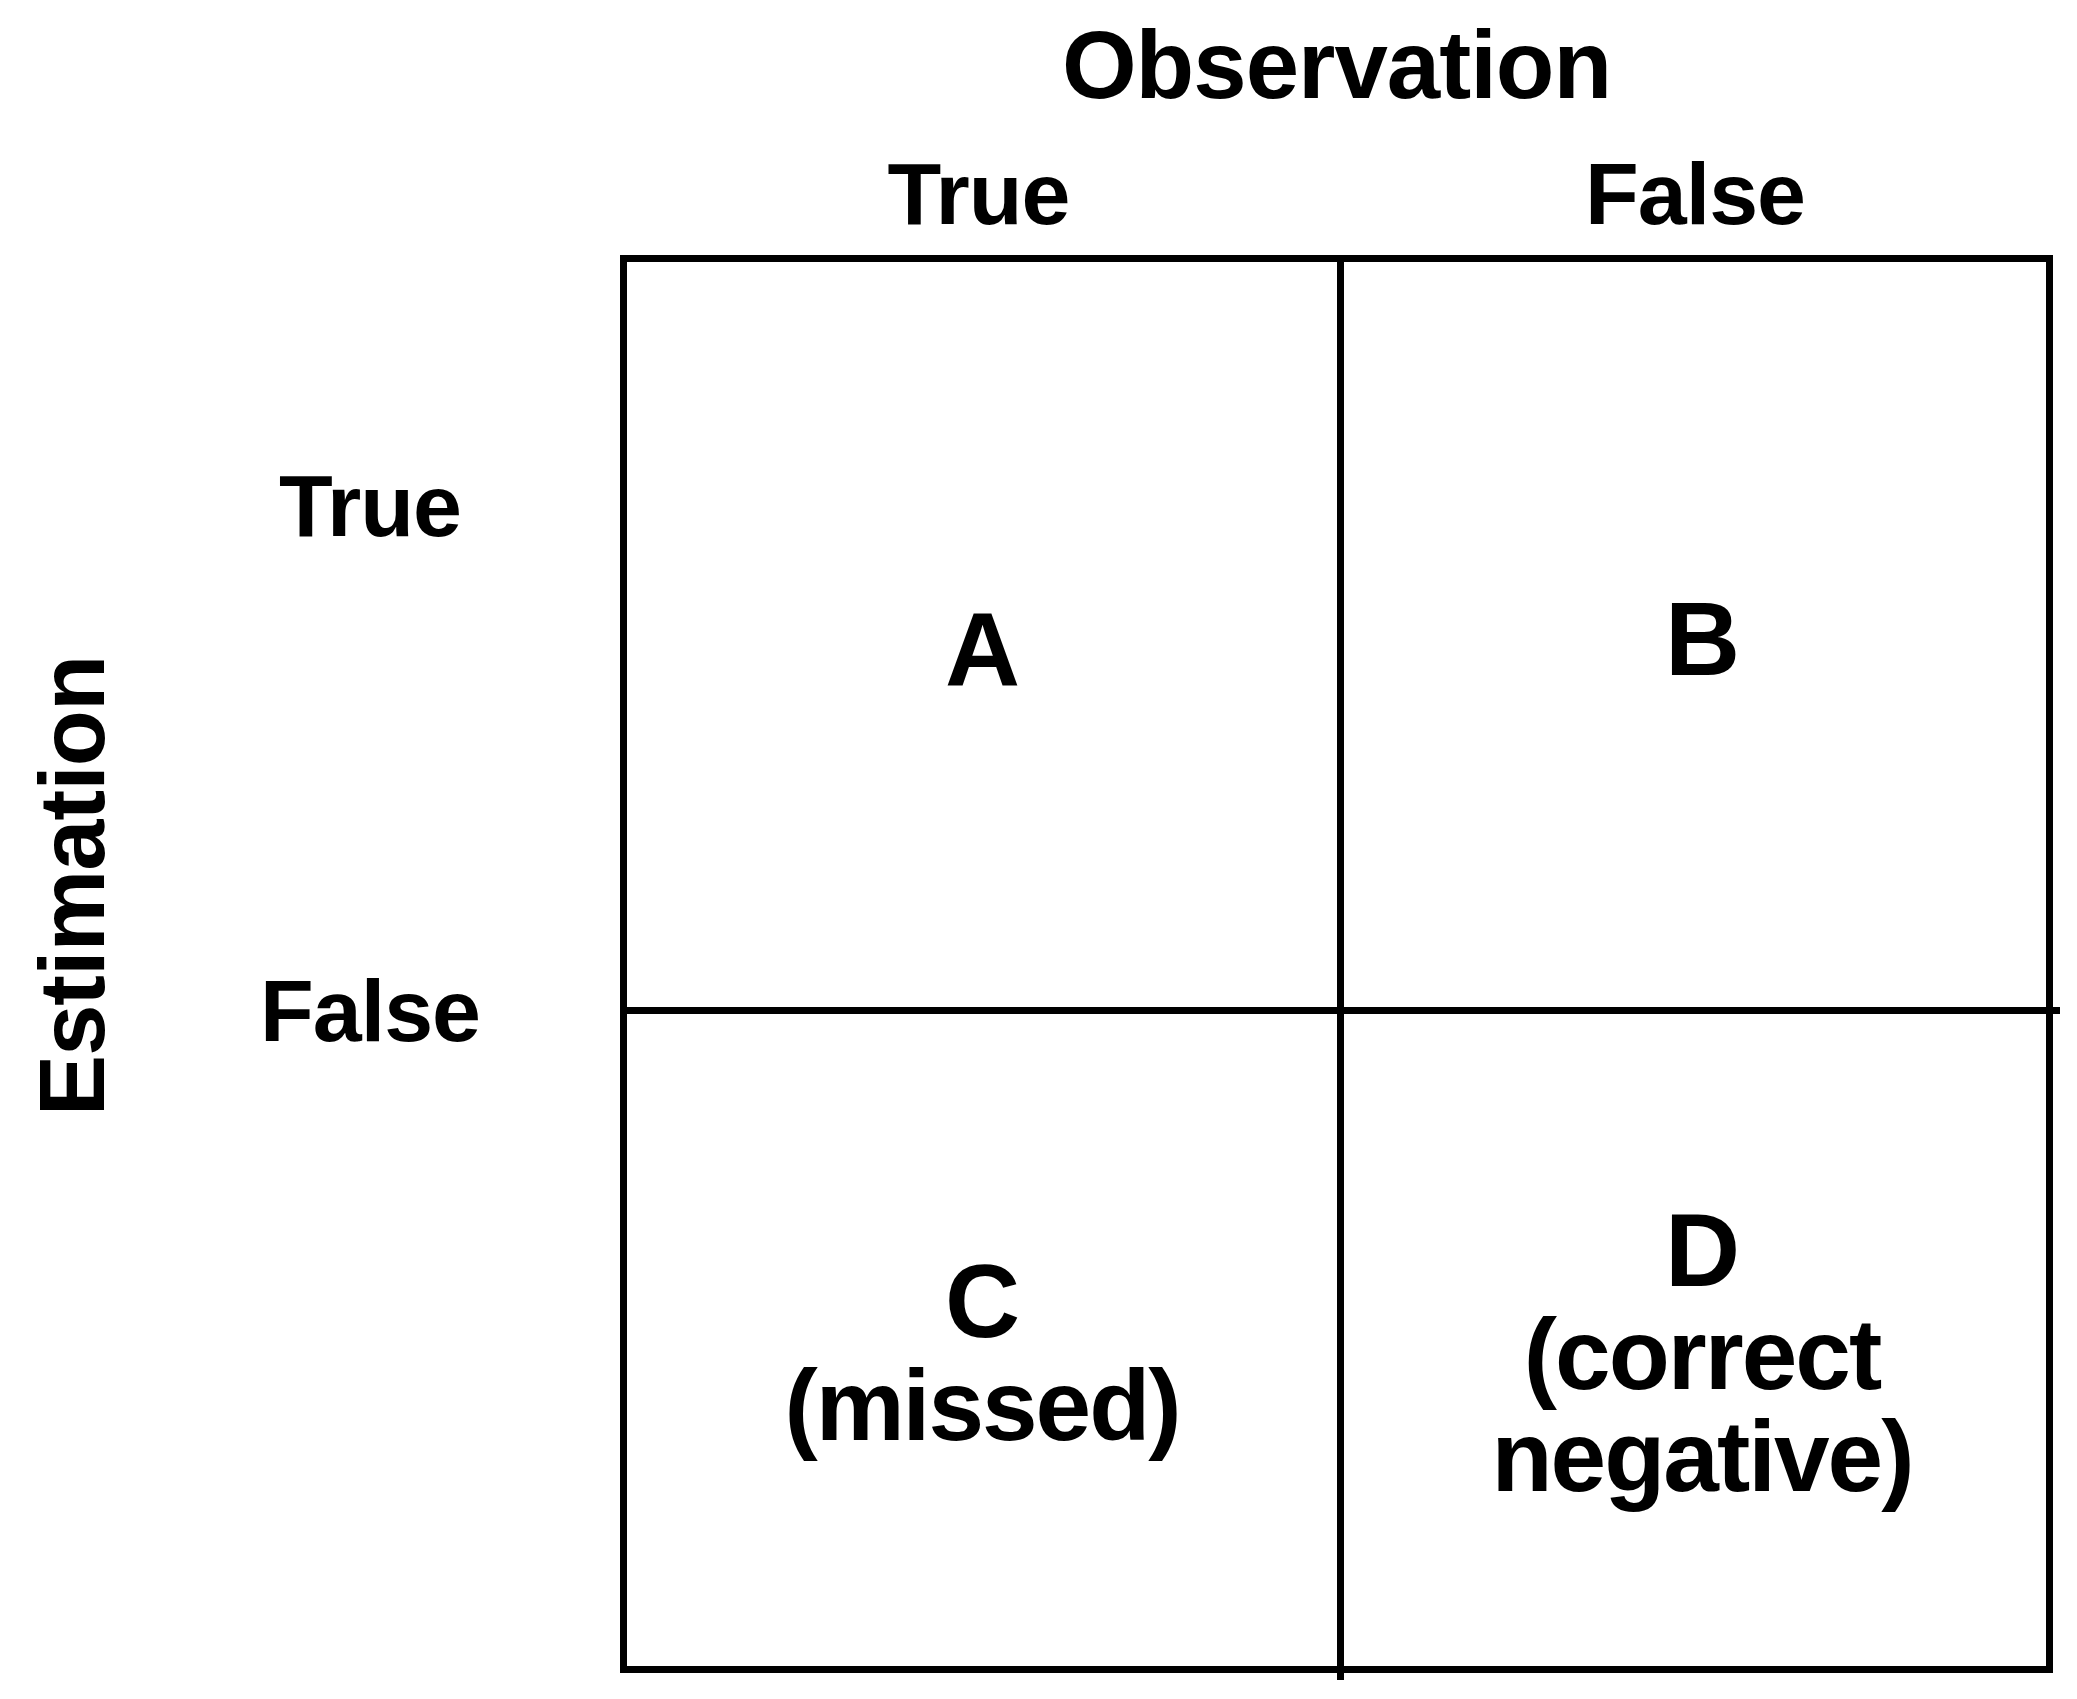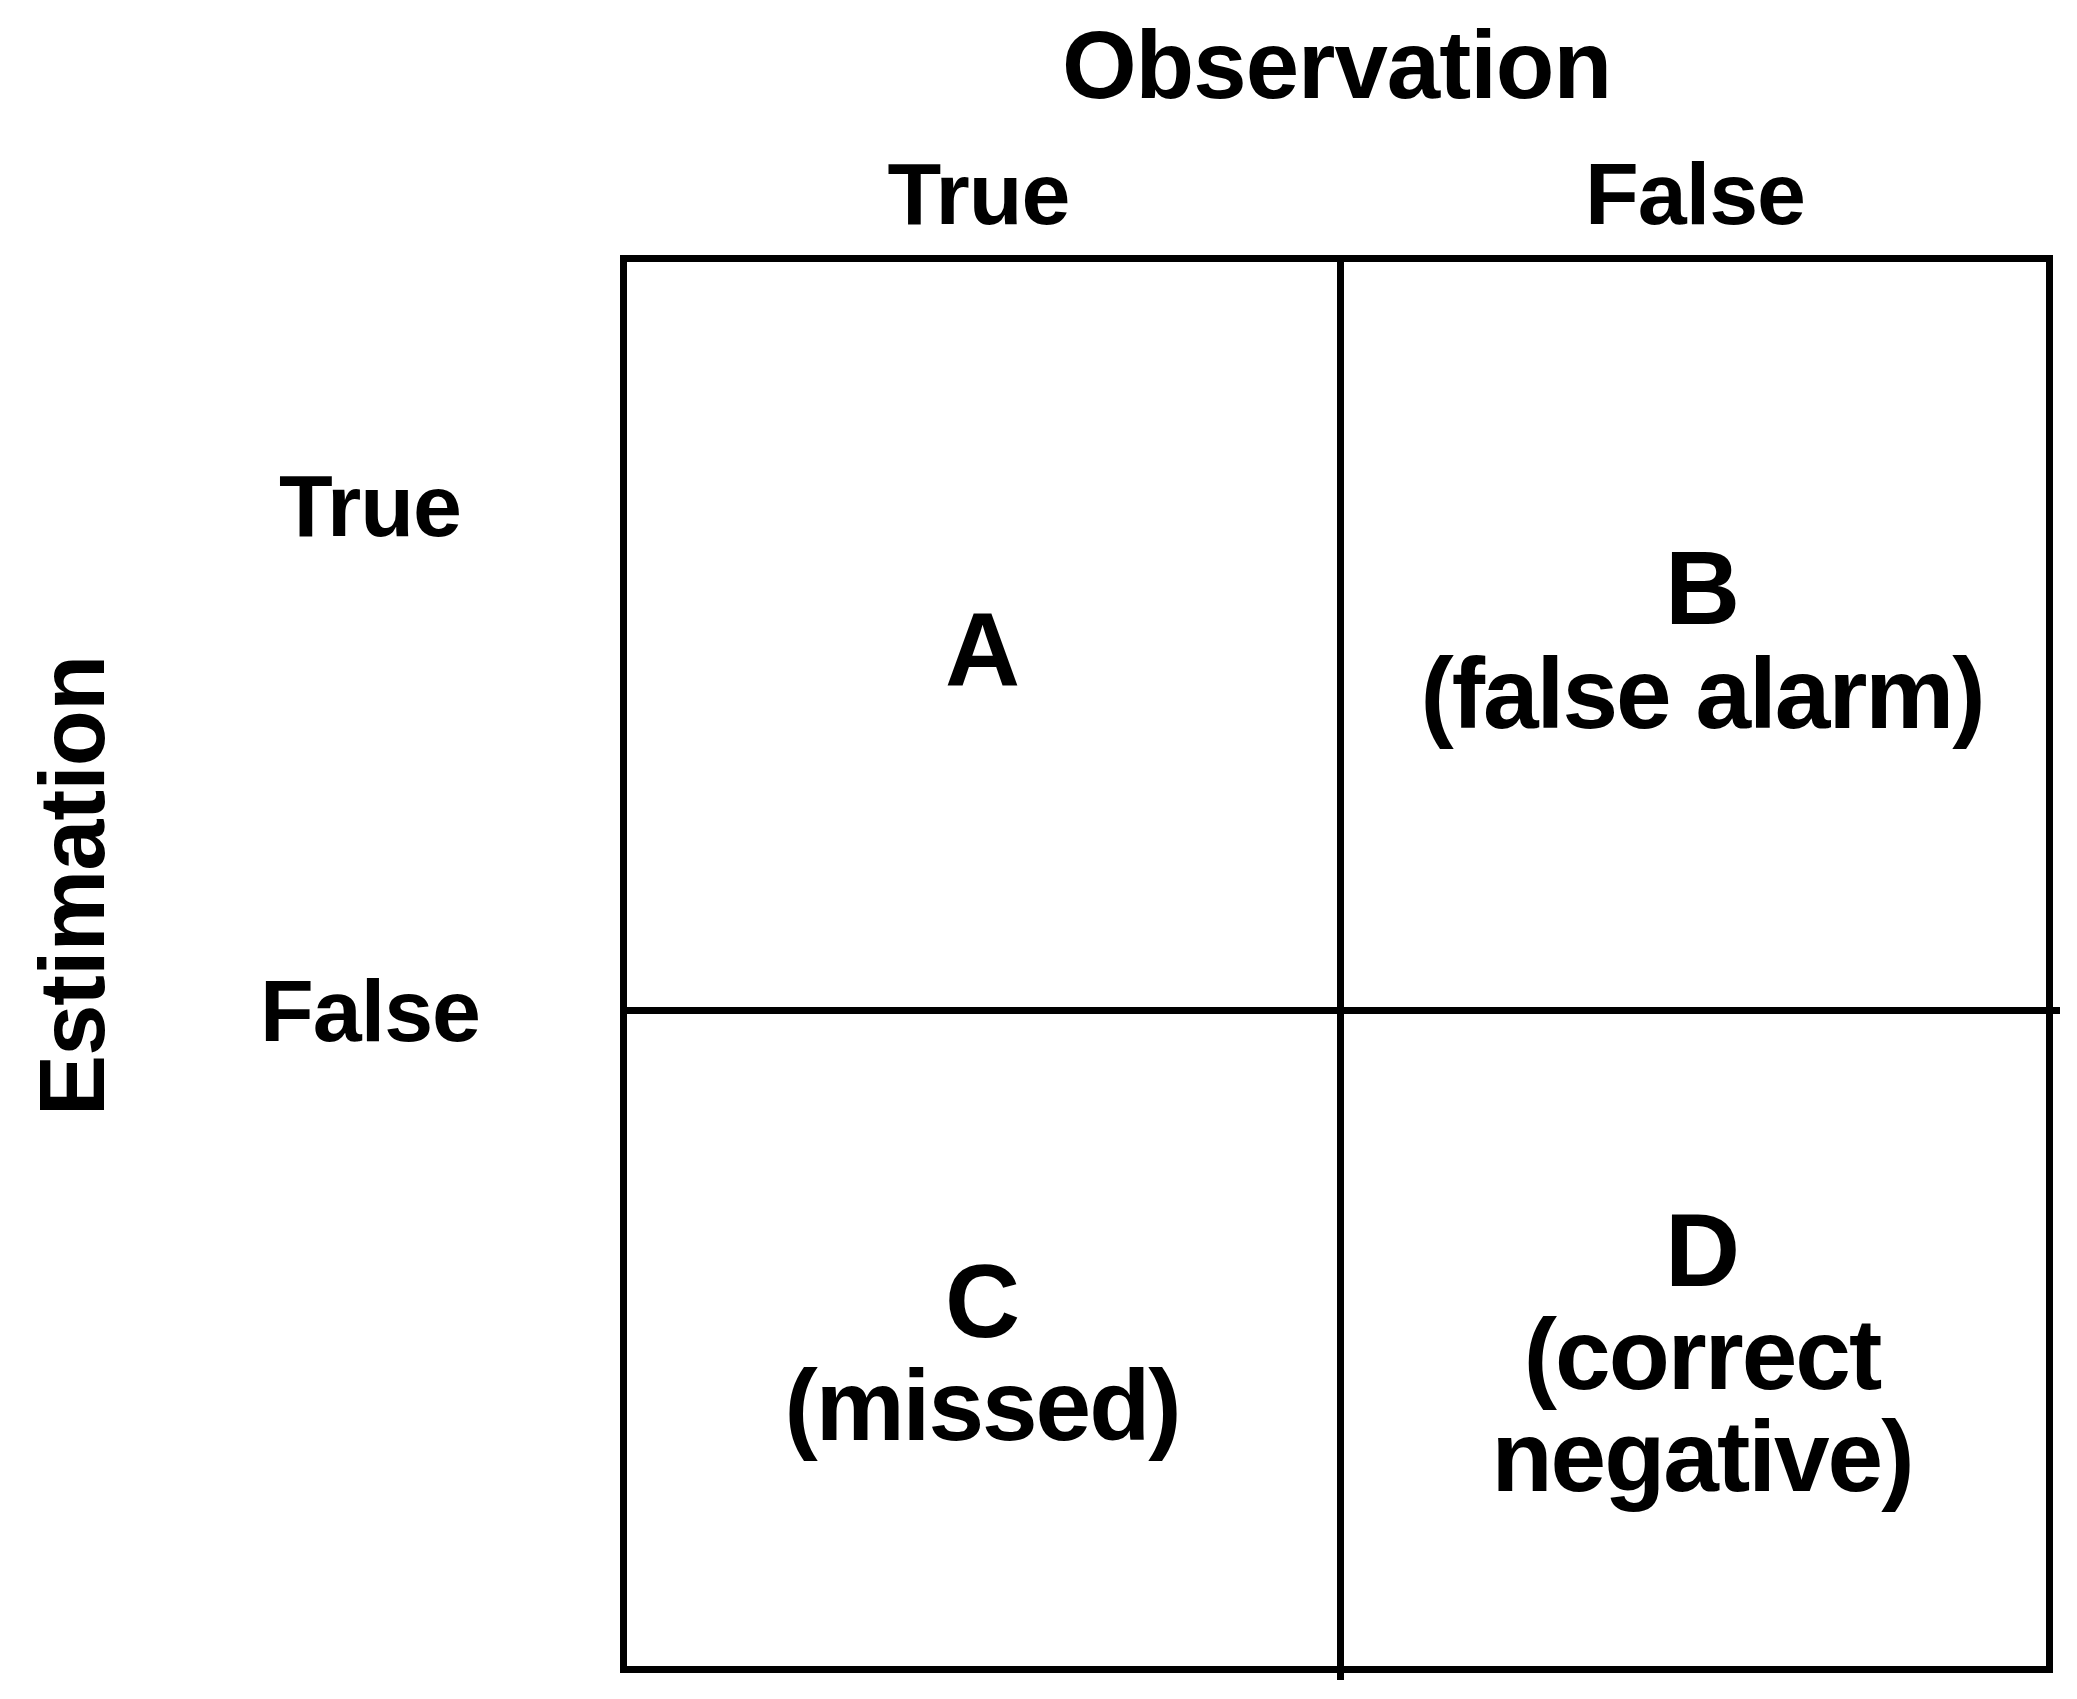--- a/index.html
+++ b/index.html
@@ -147,21 +147,20 @@
   <div class="row-head r-false">False</div>
 
   <div class="matrix">
 
     <div class="cell cell-a brd-r brd-b">
       <div class="cell-code">A</div>
     </div>
 
     <div class="cell cell-b brd-b">
       <div class="cell-code">B</div>
-      <div class="cell-desc">(false alarm)</div>
     </div>
 
     <div class="cell cell-c brd-r">
       <div class="cell-code">C</div>
       <div class="cell-desc">(missed)</div>
     </div>
 
     <div class="cell cell-d">
       <div class="cell-code">D</div>
       <div class="cell-desc">(correct negative)</div>

